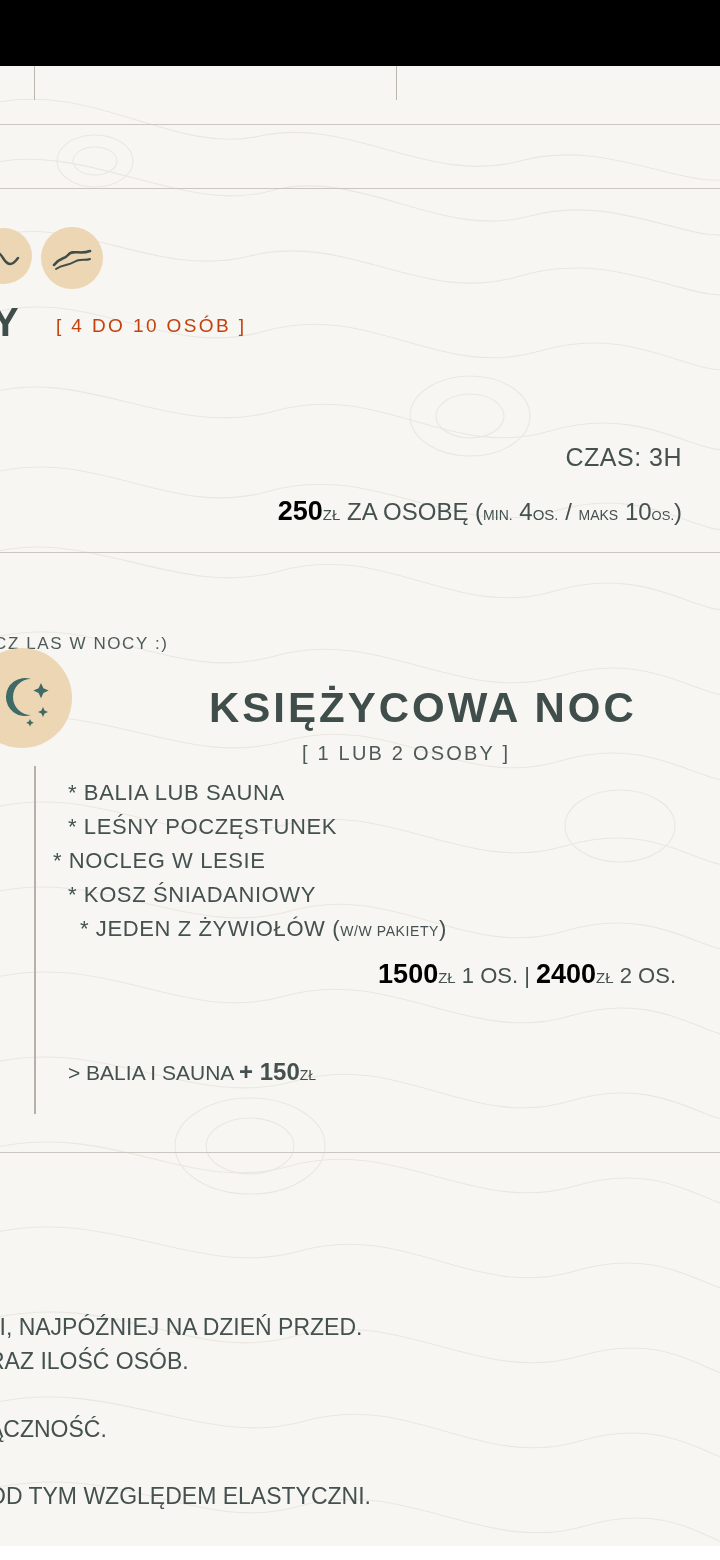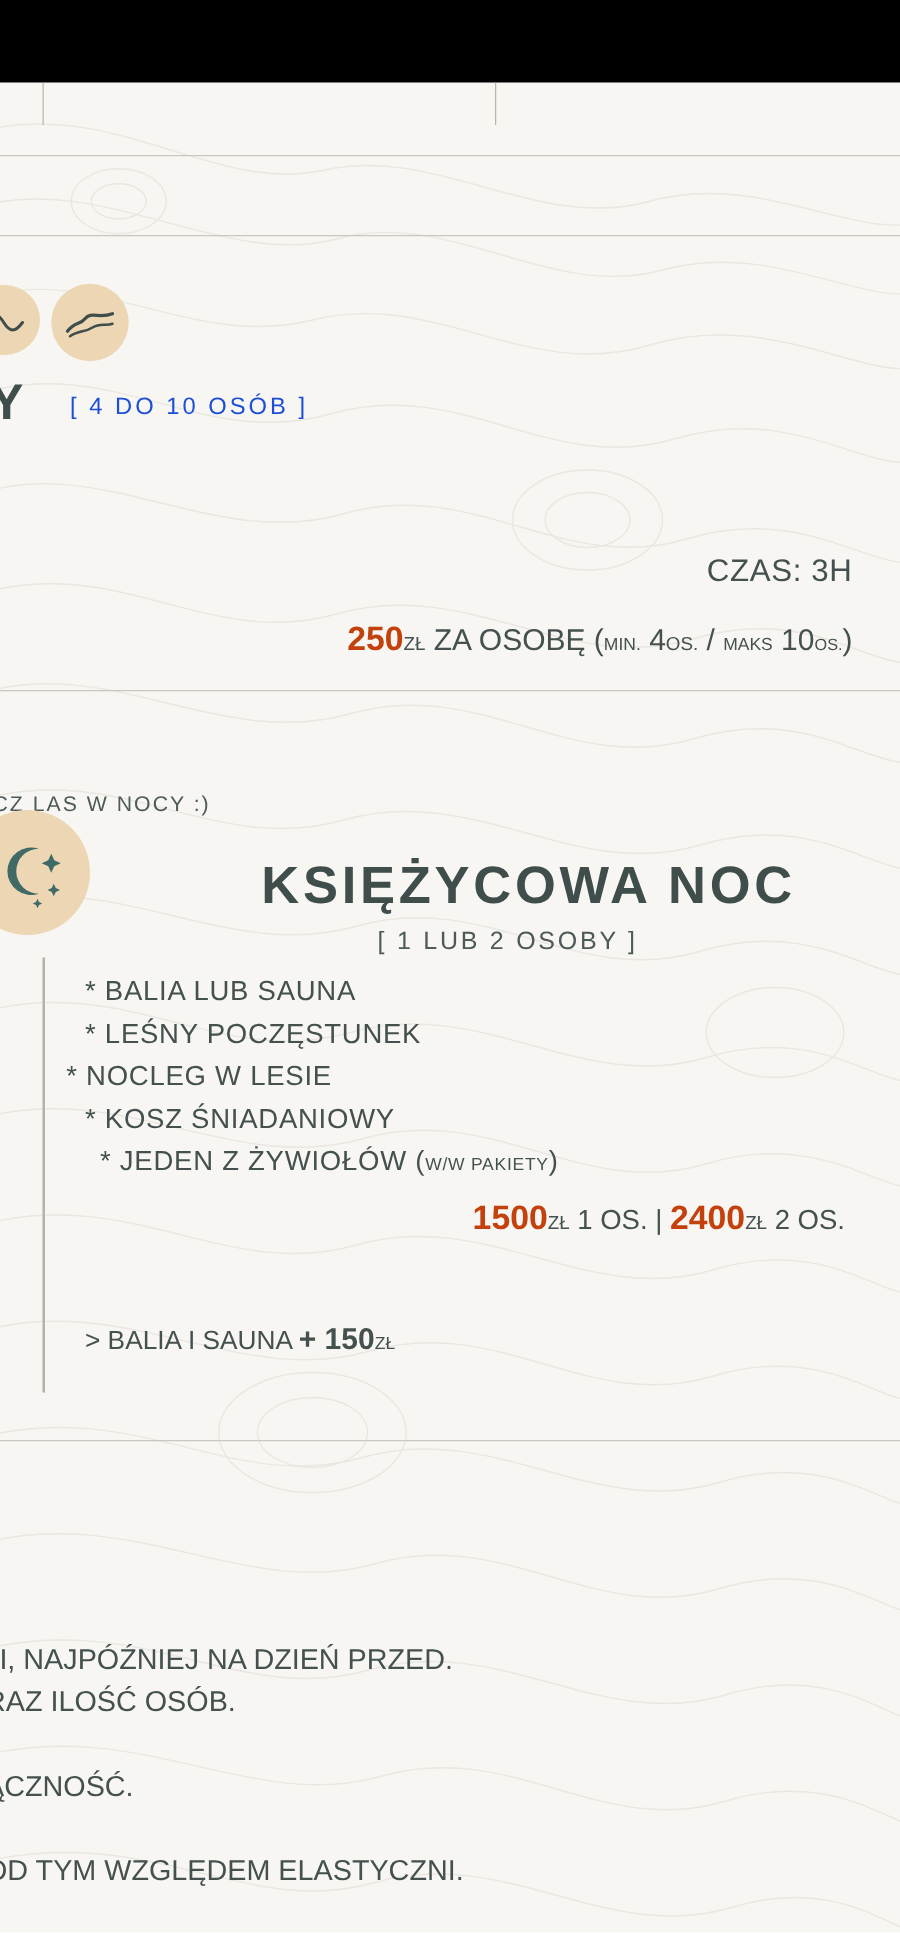--- a/index.html
+++ b/index.html
@@ -89,21 +89,21 @@
 
   .list-line {
     font-size: 22px;
     letter-spacing: 0.6px;
     color: #44514f;
   }
 
   .bigprice {
     font-size: 27px;
     font-weight: 700;
-    color: #c2410c;
+    color: #000000;
   }
 
   .zl { font-size: 15px; font-weight: 400; }
 
   .left-bar {
     position: absolute;
     width: 2px;
     background: #b4b2a9;
   }
 
@@ -171,21 +171,21 @@
 
       <div class="badge" style="left:41px;top:161px;width:62px;height:62px;">
         <svg width="40" height="26" viewBox="0 0 40 26">
           <path d="M2,20 C8,12 12,15 16,10 C21,4 27,10 38,6" fill="none" stroke="#3f4d4b" stroke-width="2.6" stroke-linecap="round"></path>
           <path d="M4,24 C11,19 16,21 22,17 C28,13 33,16 38,14" fill="none" stroke="#3f4d4b" stroke-width="2" stroke-linecap="round"></path>
         </svg>
       </div>
 
       <div class="row ttl" style="left:-8px;top:234px;font-size:40px;">Y</div>
 
-      <div class="row" style="left:56px;top:249px;font-size:19px;letter-spacing:2.4px;color:#1d4ed8;">[ 4 DO 10 OSÓB ]</div>
+      <div class="row" style="left:56px;top:249px;font-size:19px;letter-spacing:2.4px;color:#c2410c;">[ 4 DO 10 OSÓB ]</div>
 
       <div class="row" style="right:38px;top:377px;font-size:25px;letter-spacing:0.5px;color:#44514f;">CZAS: 3H</div>
 
 
       <div class="row" style="right:38px;top:430px;font-size:24px;color:#44514f;">
         <span class="bigprice">250</span><span class="zl">ZŁ</span>
         <span>ZA OSOBĘ</span>
         <span>(</span><span style="font-size:14px;">MIN.</span>
         <span>4</span><span style="font-size:15px;">OS.</span>
         <span>/</span>

